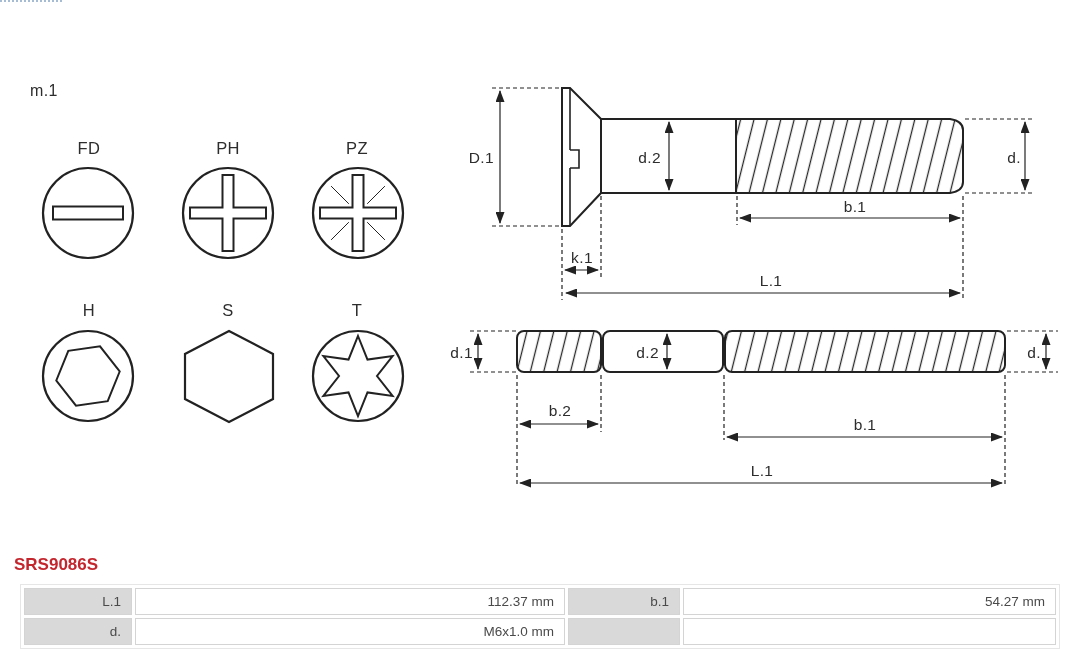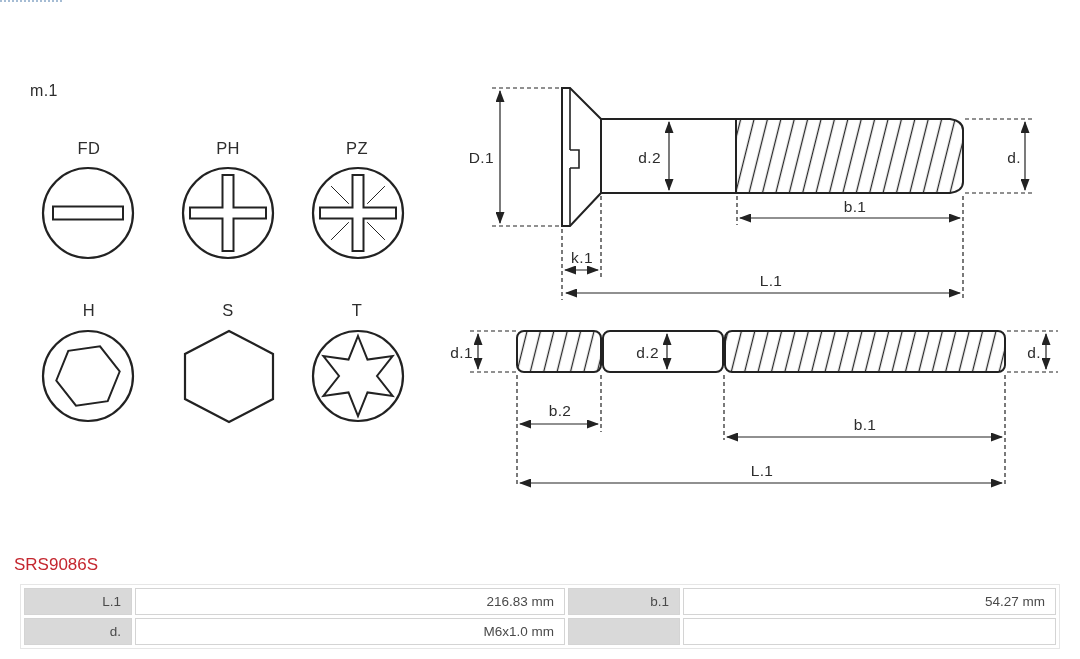--- a/index.html
+++ b/index.html
@@ -5,21 +5,21 @@
   html,body{margin:0;padding:0;background:#fff;}
   body{width:1080px;height:659px;position:relative;overflow:hidden;
        font-family:"Liberation Sans",sans-serif;}
   .top-artifact{position:absolute;left:0;top:0;width:62px;height:2px;
        background:repeating-linear-gradient(90deg,#a5bcd4 0 2px,transparent 2px 4px);}
   svg.diagram{position:absolute;left:0;top:0;}
   svg text{font-family:"Liberation Sans",sans-serif;fill:#2d2d2d;letter-spacing:0.4px;}
   .dim-label{font-size:15.5px;}
   .head-label{font-size:16.5px;}
   .module-label{font-size:16px;}
-  .part-number{position:absolute;left:14px;top:555px;font-size:17px;color:#c4262e;}
+  .part-number{position:absolute;left:14px;top:555px;font-size:17px;color:#c4262e;font-weight:bold;}
   table.spec-table{position:absolute;left:20px;top:584px;width:1040px;
        table-layout:fixed;border-collapse:separate;border-spacing:3px;
        background:#fff;border:1px solid #e6e6e6;}
   table.spec-table td{height:25px;padding:0 10px;font-size:13.5px;color:#4a4a4a;
        text-align:right;vertical-align:middle;border:1px solid #d4d4d4;
        overflow:hidden;white-space:nowrap;}
   td.lbl{background:#d9d9d9;}
 </style>
 </head>
 <body>
@@ -139,21 +139,21 @@
 <table class="spec-table">
   <colgroup>
     <col style="width:108px">
       <col style="width:430px">
     <col style="width:112px">
       <col>
   </colgroup>
   <tbody>
     <tr>
       <td class="lbl">L.1</td>
-      <td class="val">216.83 mm</td>
+      <td class="val">112.37 mm</td>
       <td class="lbl">b.1</td>
       <td class="val">54.27 mm</td>
     </tr>
     <tr>
       <td class="lbl">d.</td>
       <td class="val">M6x1.0 mm</td>
       <td class="lbl"></td>
       <td class="val"></td>
     </tr>
   </tbody>

